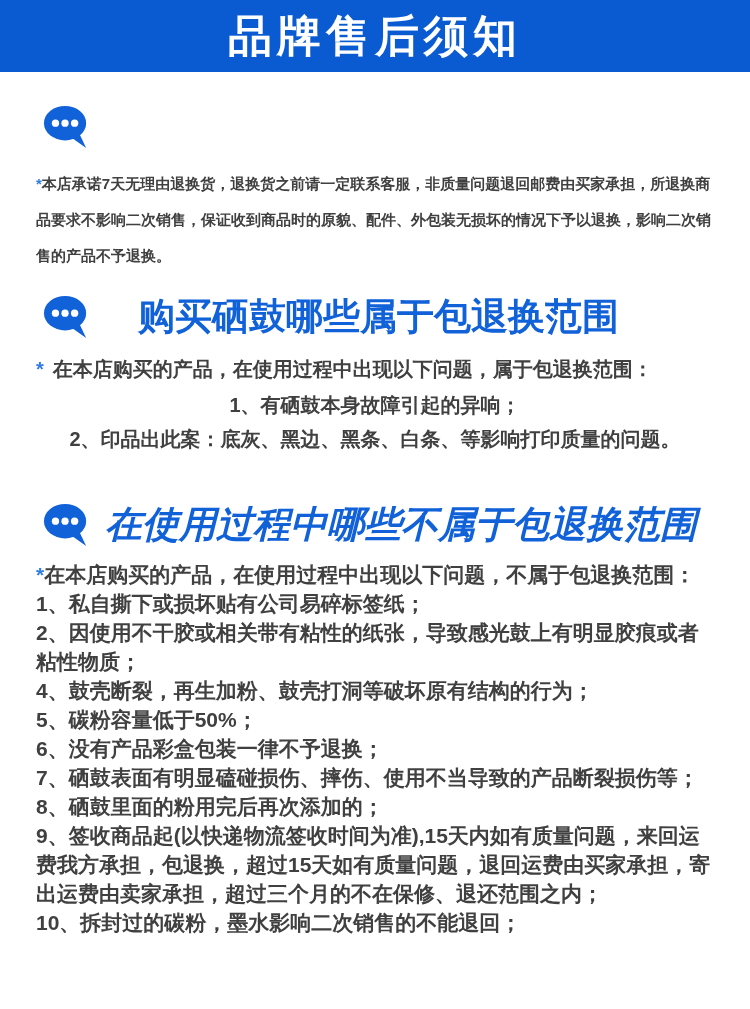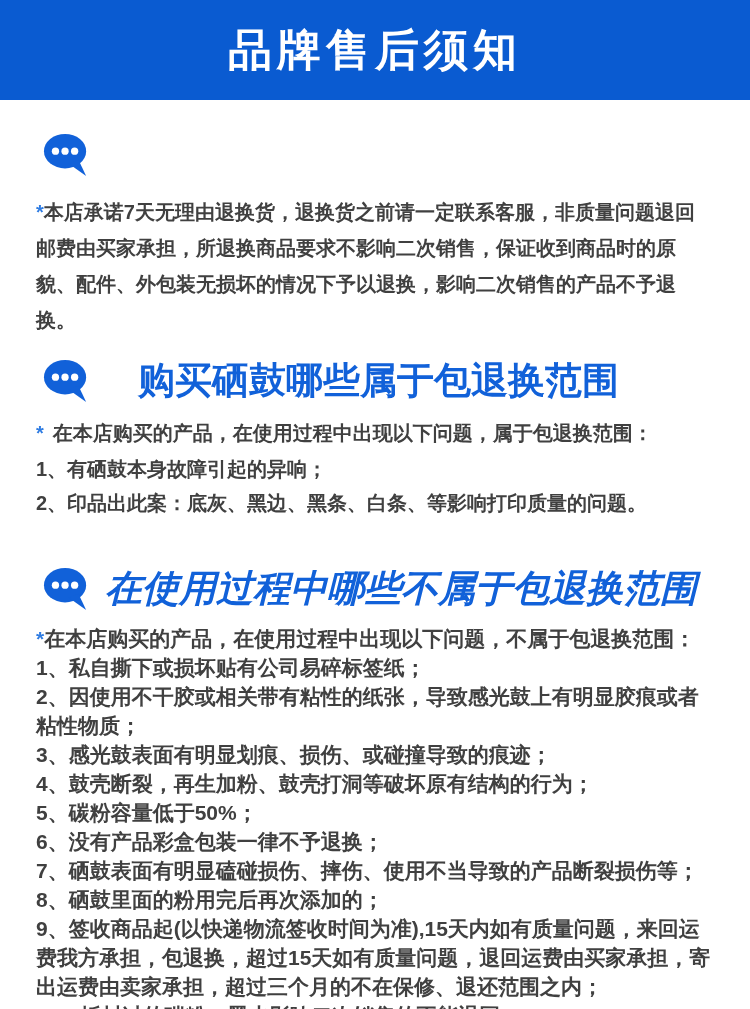--- a/index.html
+++ b/index.html
@@ -5,21 +5,21 @@
   * { box-sizing: border-box; }
   html, body { margin: 0; padding: 0; }
   body {
     width: 750px;
     height: 1009px;
     background: #ffffff;
     overflow: hidden;
     font-family: "Liberation Sans", sans-serif;
   }
   .banner {
-    height: 100px;
+    height: 72px;
     background: #0a5bd1;
     display: flex;
     align-items: center;
     justify-content: center;
     color: #ffffff;
     font-size: 44px;
     font-weight: bold;
     letter-spacing: 5px;
   }
   section { padding: 0 36px; }
@@ -37,28 +37,28 @@
     white-space: nowrap;
   }
   .bubble { width: 48px; height: 46px; flex: none; display: block; }
   .s1 .sec-head { margin-top: 32px; }
   .s2 .sec-head { margin-top: 18px; gap: 48px; }
   .s3 .sec-head { margin-top: 46px; font-style: italic; }
   .text {
     color: #404040;
     font-weight: bold;
   }
-  .s1 .text { margin-top: 16px; font-size: 20px; line-height: 36px; }
+  .s1 .text { margin-top: 16px; font-size: 15px; line-height: 36px; }
   .s2 .text { margin-top: 12px; font-size: 20px; line-height: 30px; }
   .s3 .text { margin-top: 10px; font-size: 21px; line-height: 29px; }
   .text p { margin: 0; }
   .star { color: #2f7ce2; }
   .star-gap { margin-right: 9px; }
   ul.items { margin: 0; padding: 0; list-style: none; }
-  .s2 ul.items { margin-top: 6px; }
+  .s2 ul.items { margin-top: 6px; text-align: center; }
   .s2 ul.items li { margin-top: 4px; }
 </style>
 </head>
 <body>
 
 <header class="banner">
   <h1 style="margin:0;font-size:inherit;font-weight:inherit;">品牌售后须知</h1>
 </header>
 
 <section class="s1">
@@ -105,21 +105,20 @@
       <circle cx="23" cy="20" r="3.8" fill="#ffffff"></circle>
       <circle cx="33" cy="20" r="3.8" fill="#ffffff"></circle>
     </svg>
     <h2>在使用过程中哪些不属于包退换范围</h2>
   </div>
   <div class="text">
     <p><span class="star">*</span><span>在本店购买的产品，在使用过程中出现以下问题，不属于包退换范围：</span></p>
     <ul class="items">
       <li>1、私自撕下或损坏贴有公司易碎标签纸；</li>
       <li>2、因使用不干胶或相关带有粘性的纸张，导致感光鼓上有明显胶痕或者粘性物质；</li>
-      <li>3、感光鼓表面有明显划痕、损伤、或碰撞导致的痕迹；</li>
       <li>4、鼓壳断裂，再生加粉、鼓壳打洞等破坏原有结构的行为；</li>
       <li>5、碳粉容量低于50%；</li>
       <li>6、没有产品彩盒包装一律不予退换；</li>
       <li>7、硒鼓表面有明显磕碰损伤、摔伤、使用不当导致的产品断裂损伤等；</li>
       <li>8、硒鼓里面的粉用完后再次添加的；</li>
       <li>9、签收商品起(以快递物流签收时间为准),15天内如有质量问题，来回运费我方承担，包退换，超过15天如有质量问题，退回运费由买家承担，寄出运费由卖家承担，超过三个月的不在保修、退还范围之内；</li>
       <li>10、拆封过的碳粉，墨水影响二次销售的不能退回；</li>
     </ul>
   </div>
 </section>

